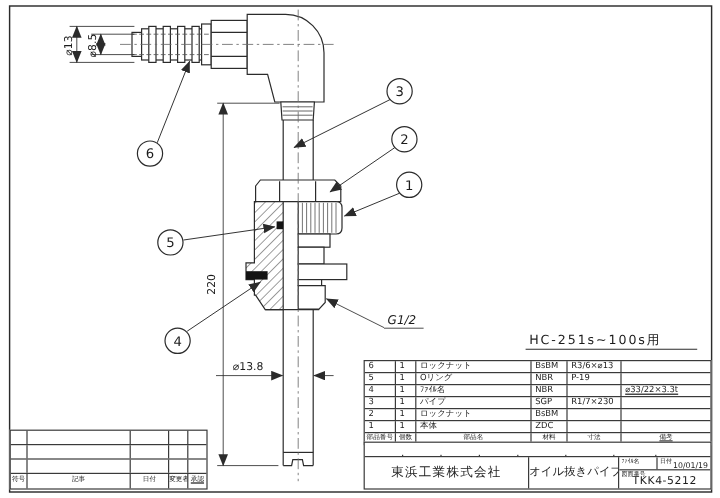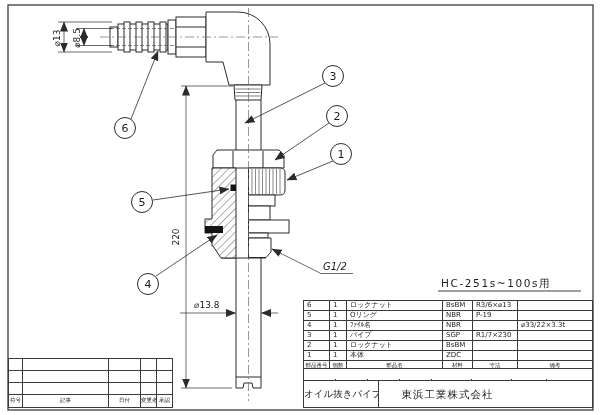--- a/index.html
+++ b/index.html
@@ -9,21 +9,21 @@
   .dimt{font-size:9px;fill:#1c1c1c;}
   .callt{font-size:11px;fill:#1c1c1c;}
   .notet{font-size:10.5px;fill:#1c1c1c;letter-spacing:1.6px;}
   .gt{font-size:10px;fill:#1c1c1c;font-style:italic;}
   
   .tbl{position:absolute;box-sizing:border-box;border:1px solid #3a3a3a;background:#fff;}
   .row{display:flex;box-sizing:border-box;border-bottom:1px solid #3a3a3a;}
   .row:last-child{border-bottom:none;}
   .cell{box-sizing:border-box;border-right:1px solid #3a3a3a;overflow:hidden;
         white-space:nowrap;color:#1c1c1c;position:relative;}
-  .cell:last-child{border-right:none;}
+  .cell:last-child{border-right:none;text-decoration:underline;}
   .pt-row{height:10px;}
   .pt-row .cell{font-size:7px;line-height:9.5px;padding-left:3px;}
   .pt-head{height:9px;}
   .pt-head .cell{font-size:5.5px;line-height:8.5px;text-align:center;padding-left:0;}
   .w-no{width:26px}.w-qty{width:17px}.w-name{width:96px}.w-mat{width:30px}.w-size{width:45px}.w-rem{flex:1}
   .sig-row{height:12px;align-items:flex-end;}
   .sig-row .cell{font-size:5px;line-height:6px;padding:1px 0 0 2px;}
   .sig-name{position:absolute;left:0;right:0;top:3px;text-align:center;font-size:6.5px;}
   .corner-lbl{position:absolute;left:2px;top:1px;font-size:5px;line-height:6px;}
   .val-br{position:absolute;right:4px;bottom:0;font-size:8px;line-height:10px;}
@@ -286,22 +286,37 @@
     </div>
     <div class="cell" style="width:40px"></div>
     <div class="cell" style="width:40px"></div>
     <div class="cell" style="width:35px"></div>
     <div class="cell" style="flex:1">
       <span class="corner-lbl">尺度</span>
       <span class="val-br">-</span>
     </div>
   </div>
   <div class="row bot-area">
+    <div class="cell company-cell">東浜工業株式会社</div>
     <div class="cell title-cell">オイル抜きパイプ</div>
-    <div class="cell company-cell">東浜工業株式会社</div>
+    <div class="cell right-col">
+      <div class="rc-top">
+        <div class="rc-file">
+          <span class="corner-lbl">ﾌｧｲﾙ名</span>
+        </div>
+        <div class="rc-date">
+          <span class="corner-lbl">日付</span>
+          <span class="dval">10/01/19</span>
+        </div>
+      </div>
+      <div class="rc-no">
+        <span class="corner-lbl">図面番号</span>
+        <span class="nval">TKK4-5212</span>
+      </div>
+    </div>
   </div>
 </div>
 
 <div class="tbl" style="left:8px;top:358px;width:165px;">
   <div class="row rev-row">
     <div class="cell rv1"></div>
     <div class="cell rv2"></div>
     <div class="cell rv3"></div>
     <div class="cell rv4"></div>
     <div class="cell rv5"></div>

